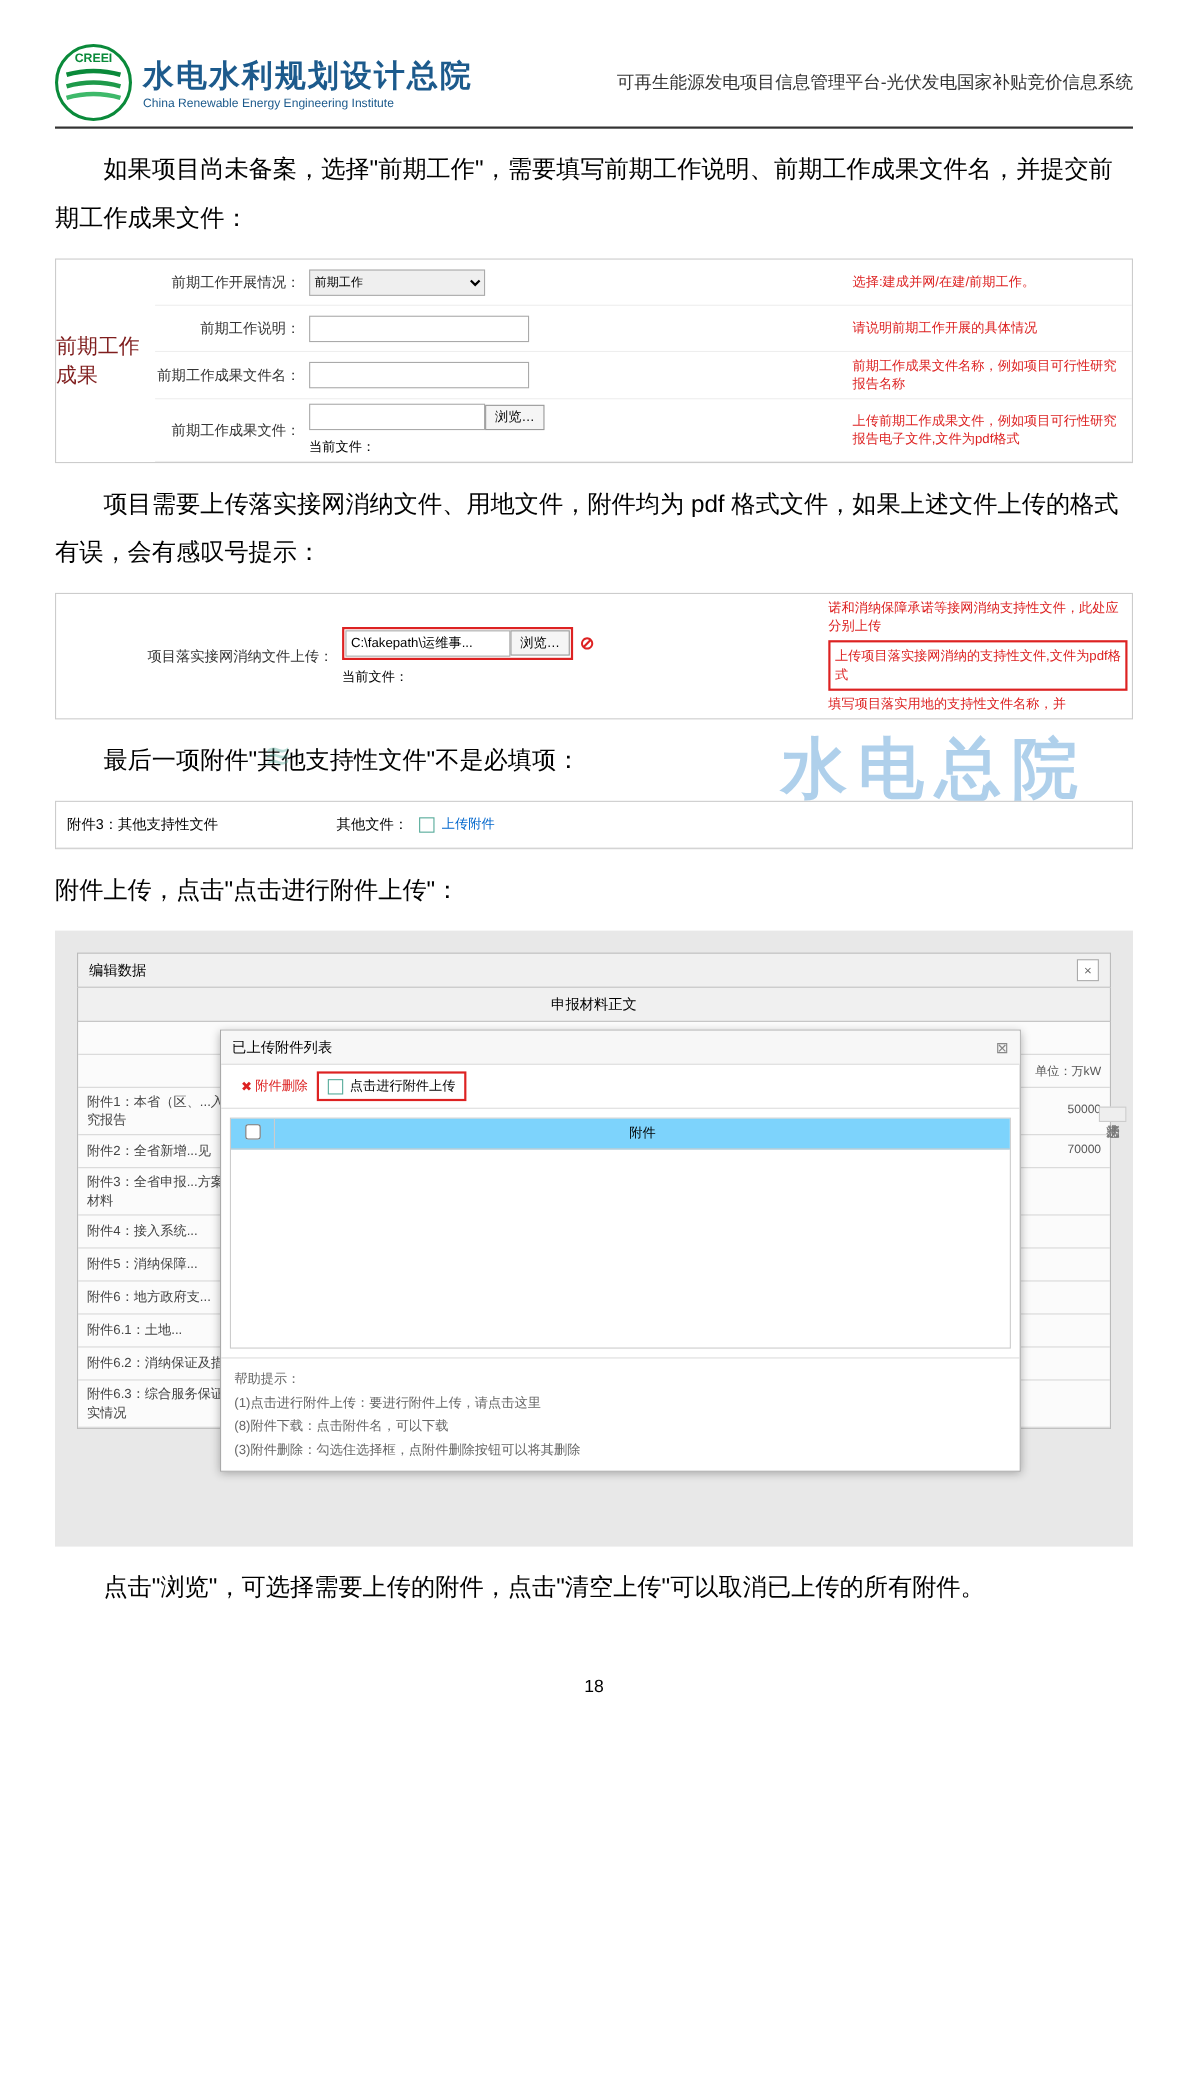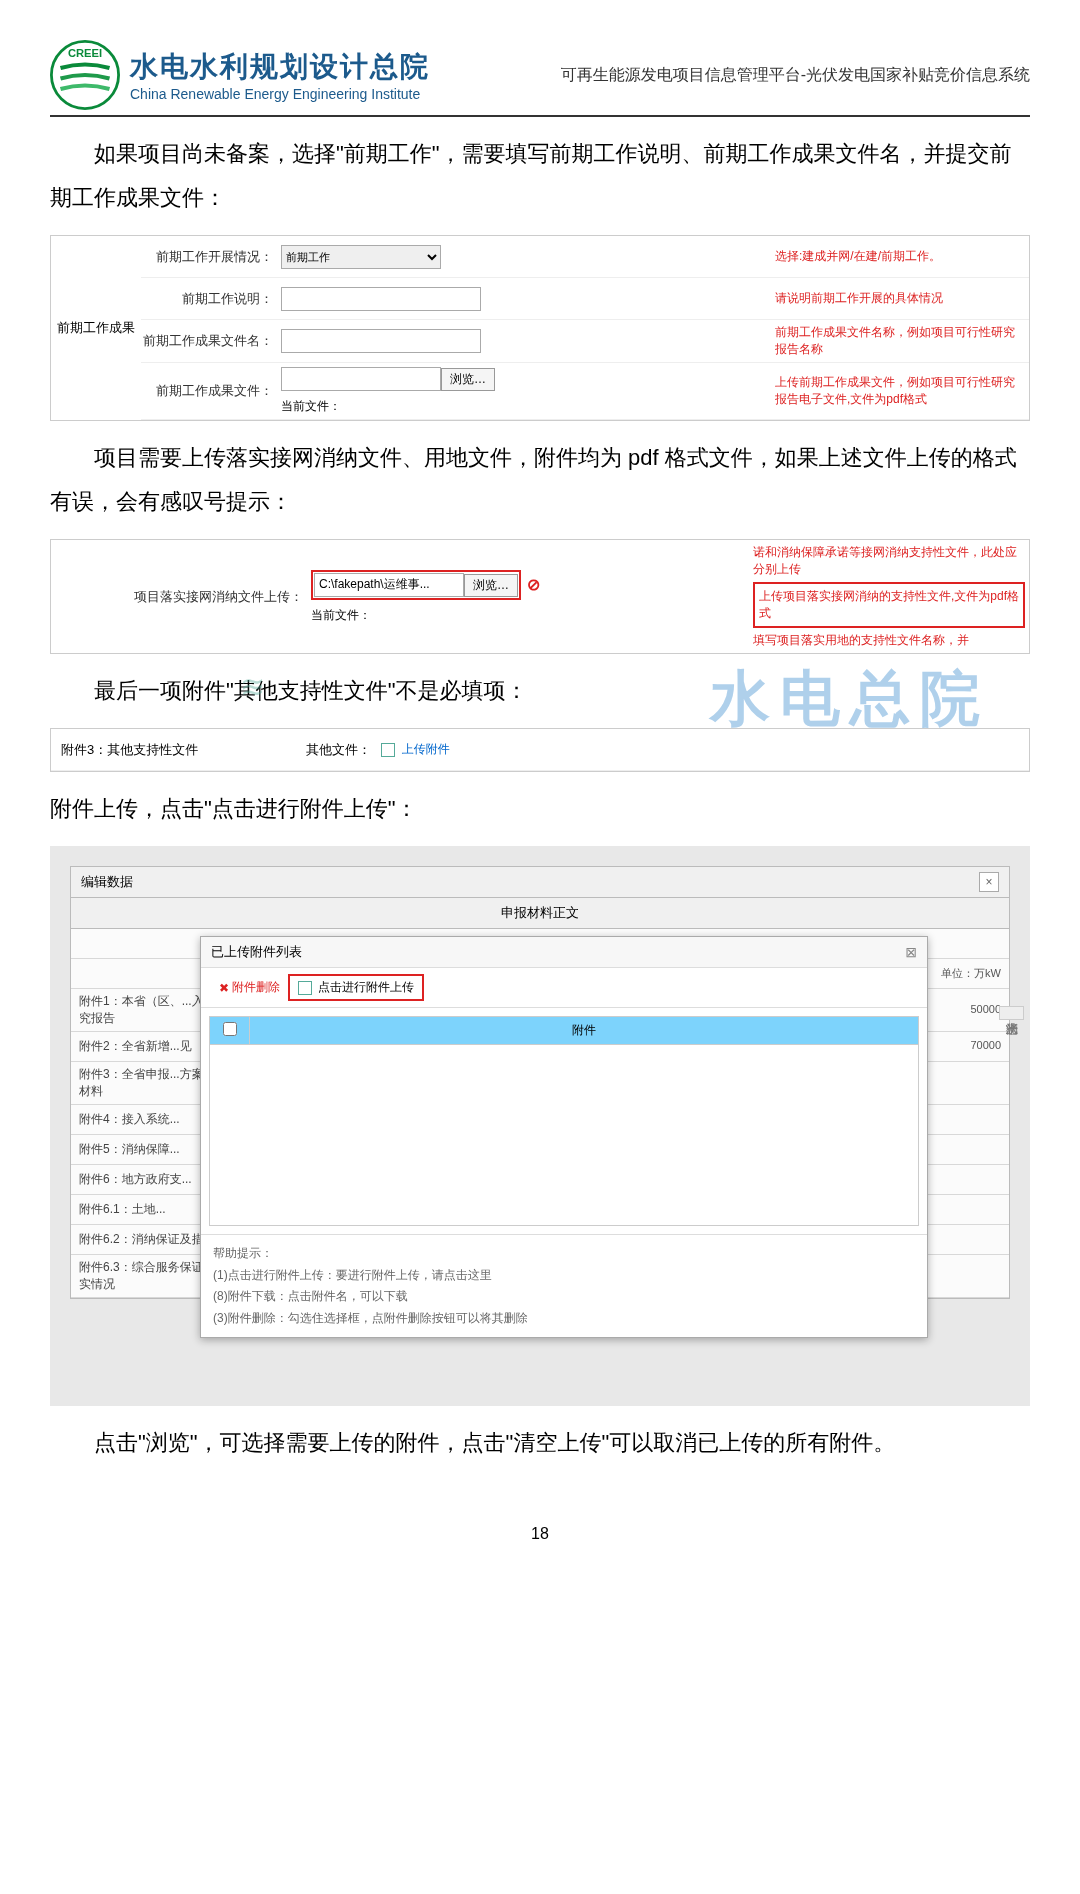--- a/index.html
+++ b/index.html
@@ -3,30 +3,30 @@
 <meta charset="utf-8">
 <style>
 *{margin:0;padding:0;box-sizing:border-box}
 body{font-family:"Microsoft YaHei","SimSun",sans-serif;background:#fff;width:1080px;margin:0 auto}
 .page{padding:40px 50px}
 .header{display:flex;align-items:center;border-bottom:2px solid #333;padding-bottom:5px;}
 .logo{width:70px;height:70px;margin-right:10px}
 .logo svg{width:100%;height:100%}
 .org-title{flex:1}
 .org-cn{font-size:28px;color:#1c5a8c;font-weight:bold;letter-spacing:2px}
-.org-en{font-size:14px;color:#1c5a8c}
+.org-en{font-size:11px;color:#1c5a8c}
 .hdr-right{font-size:16px;color:#333}
 .body-text{font-size:22px;line-height:2;text-indent:2em;margin:15px 0}
 .body-text-no-indent{font-size:22px;line-height:2;margin:15px 0}
 .fig{border:1px solid #ccc;margin:10px 0;background:#fff;width:100%}
 .form-row{display:flex;align-items:center;border-bottom:1px solid #eee;min-height:42px;font-size:13px}
 .form-label{width:140px;text-align:right;padding-right:8px;color:#333}
 .form-val{flex:1;display:flex;align-items:center;gap:4px}
 .form-hint{width:260px;color:#d22;font-size:12px;padding:4px 6px}
-.side-label{width:90px;font-size:13px;display:flex;align-items:center;justify-content:center;color:#000000}
+.side-label{width:90px;font-size:19px;display:flex;align-items:center;justify-content:center;color:#7f1d1d}
 input[type=text]{border:1px solid #aaa;height:24px;padding:0 4px;font-size:12px}
 select{border:1px solid #aaa;height:24px;font-size:11px;min-width:160px}
 .btn{border:1px solid #999;background:#f5f5f5;padding:2px 8px;font-size:12px;cursor:pointer}
 .error-icon{color:#d22;font-weight:bold;font-size:16px;margin-left:6px}
 .redbox{border:2px solid #d22}
 .watermark{position:relative}
 .wm-text{position:absolute;font-size:60px;color:#3a8ccf;opacity:0.4;font-weight:bold;right:40px;top:-10px;letter-spacing:10px}
 .wm-logo{position:absolute;left:190px;top:0;font-size:30px;color:#5a9;opacity:0.4}
 .upload-link{color:#06c;font-size:12px;cursor:pointer}
 .upload-icon{display:inline-block;width:14px;height:14px;border:1px solid #5a9;vertical-align:middle;margin-right:3px}
@@ -115,21 +115,21 @@
 </div>
 
 <p class="body-text">项目需要上传落实接网消纳文件、用地文件，附件均为 pdf 格式文件，如果上述文件上传的格式有误，会有感叹号提示：</p>
 
 <div class="fig">
   <div class="form-row" style="border-bottom:none">
     <div style="width:60px"></div>
     <div class="form-label" style="width:200px">项目落实接网消纳文件上传：</div>
     <div class="form-val" style="flex-direction:column;align-items:flex-start;padding:4px 0">
       <div style="display:flex;align-items:center">
-        <div style="border:2px solid #d22;padding:1px;display:flex;align-items:flex-end">
+        <div style="border:2px solid #d22;padding:1px;display:flex;align-items:center">
           <input type="text" style="width: 150px;" value="C:\fakepath\运维事...">
           <button class="btn">浏览…</button>
         </div>
         <span class="error-icon">⊘</span>
       </div>
       <div style="font-size:12px;margin-top:3px">当前文件：</div>
     </div>
     <div style="width:280px;padding:4px">
       <div style="color:#d22;font-size:12px;margin-bottom:4px">诺和消纳保障承诺等接网消纳支持性文件，此处应分别上传</div>
       <div class="redbox" style="color:#d22;font-size:12px;padding:4px">上传项目落实接网消纳的支持性文件,文件为pdf格式</div>

